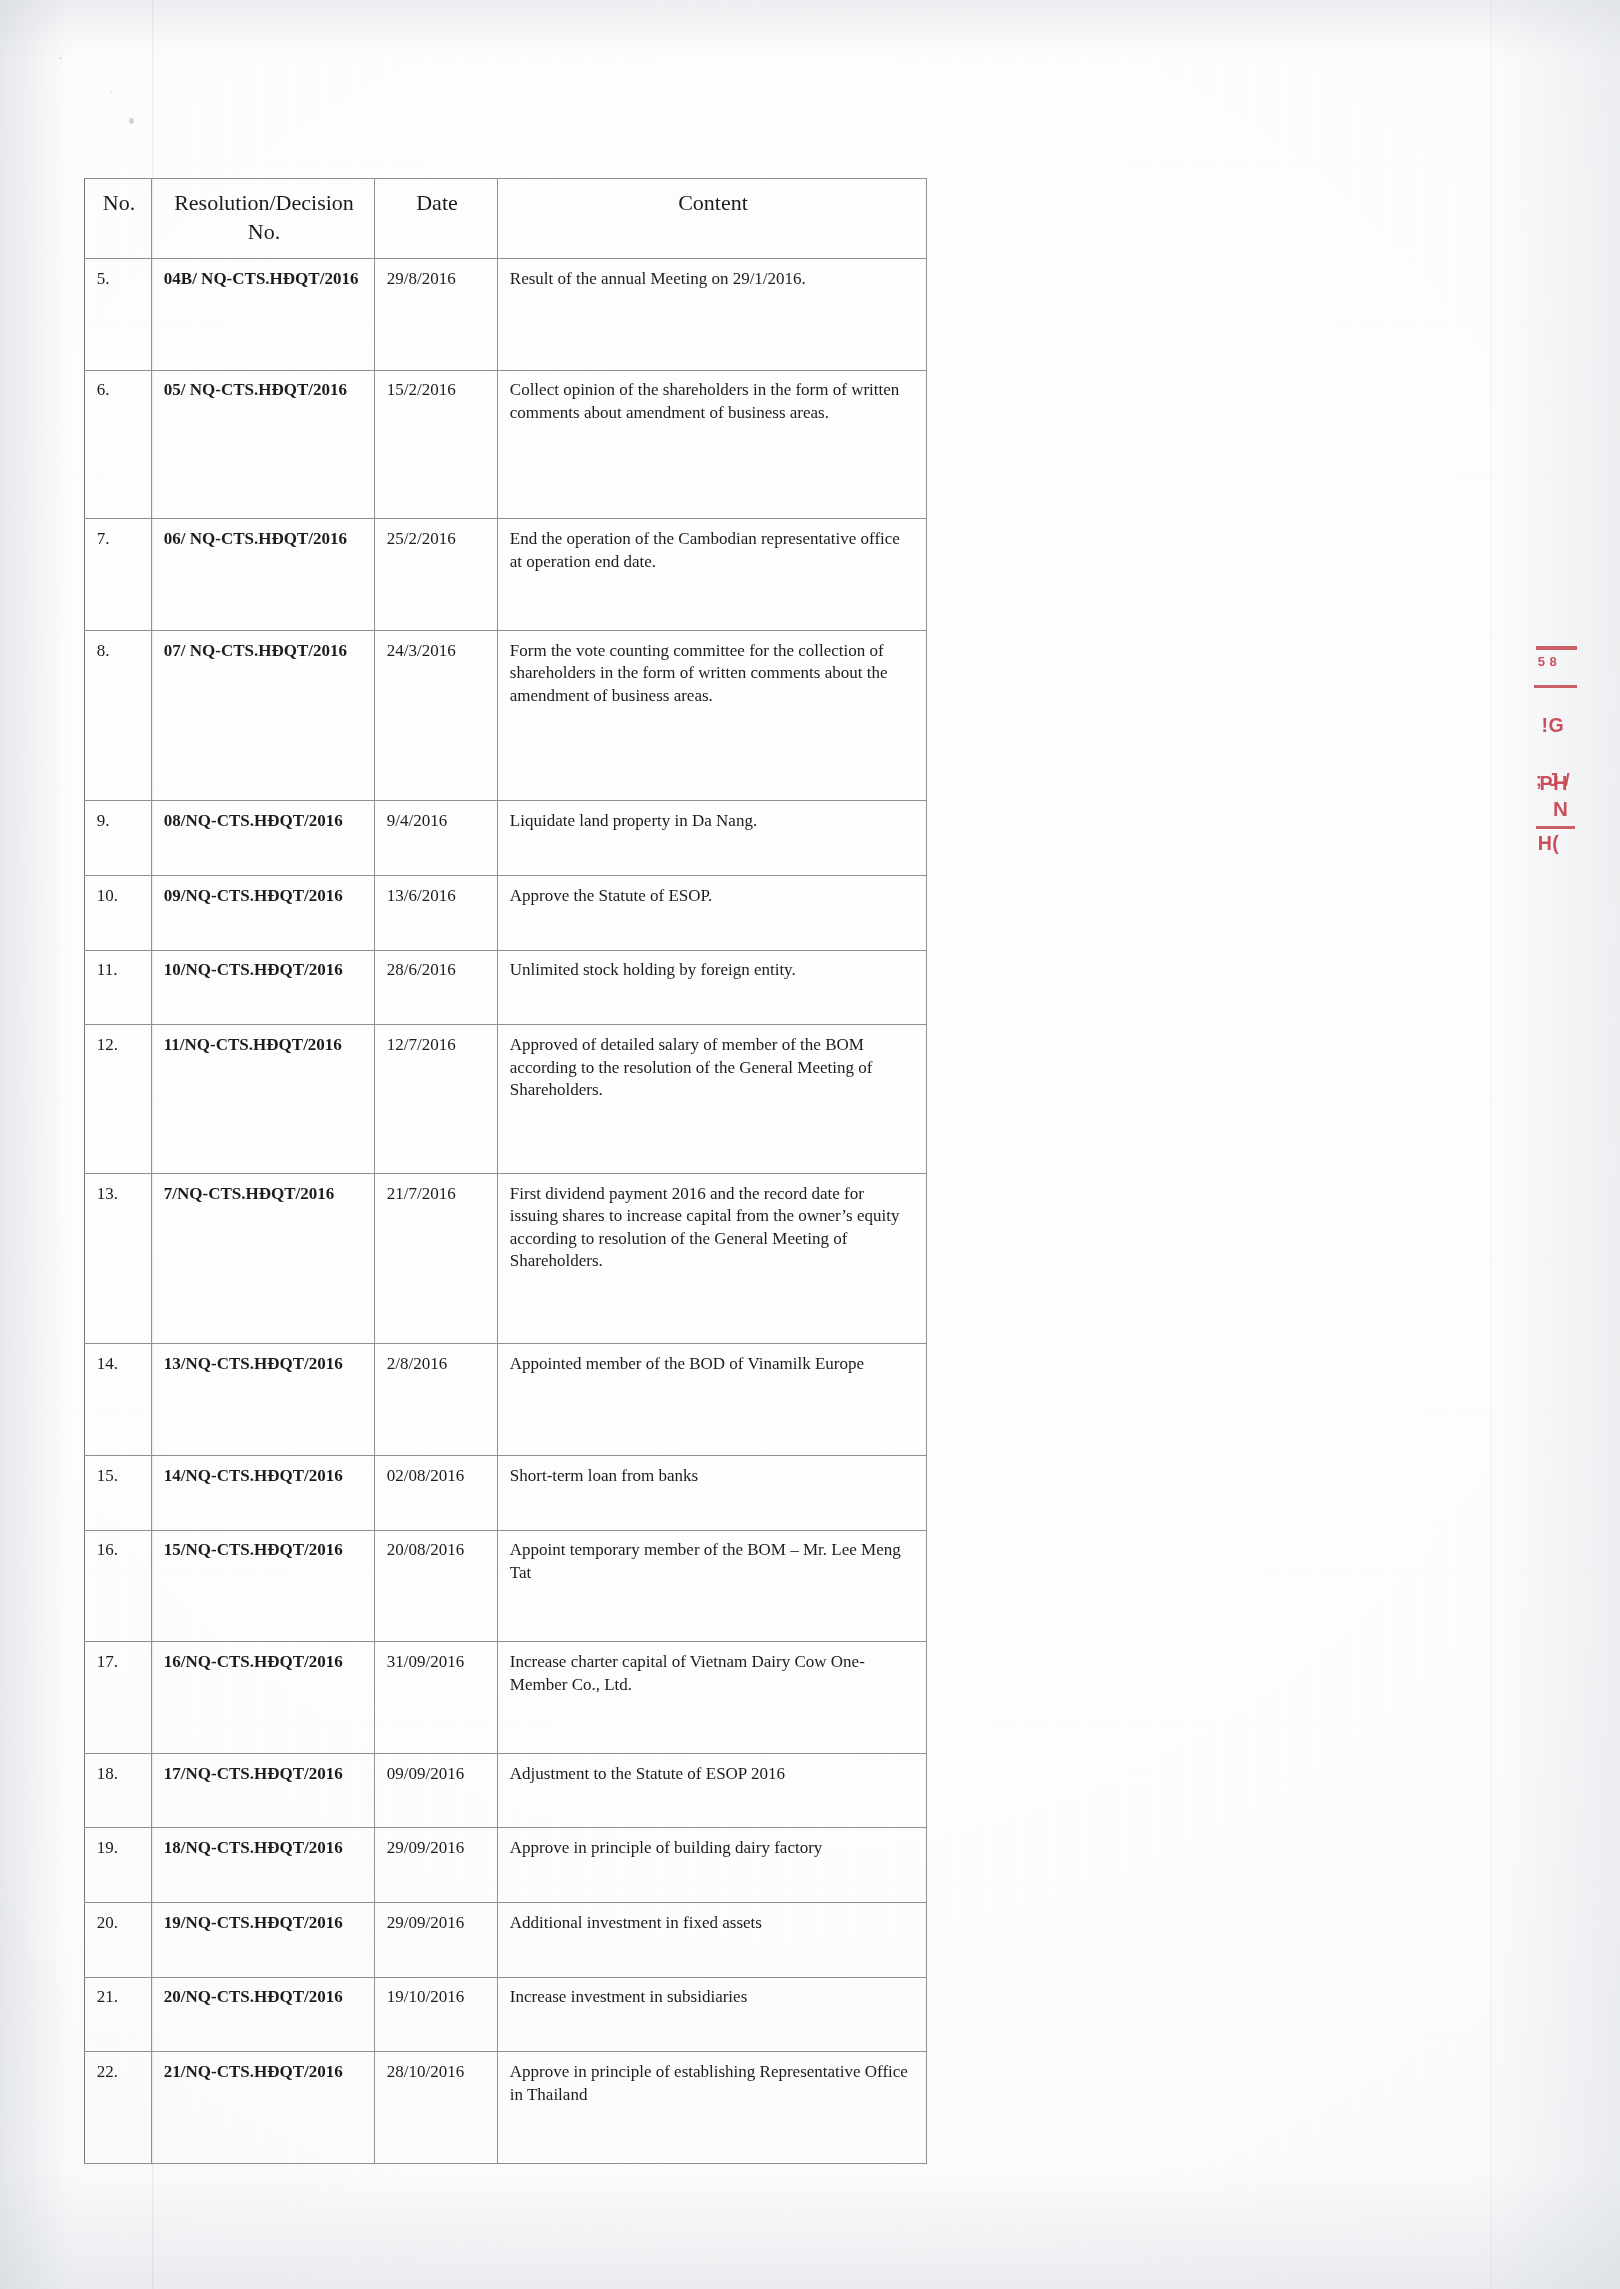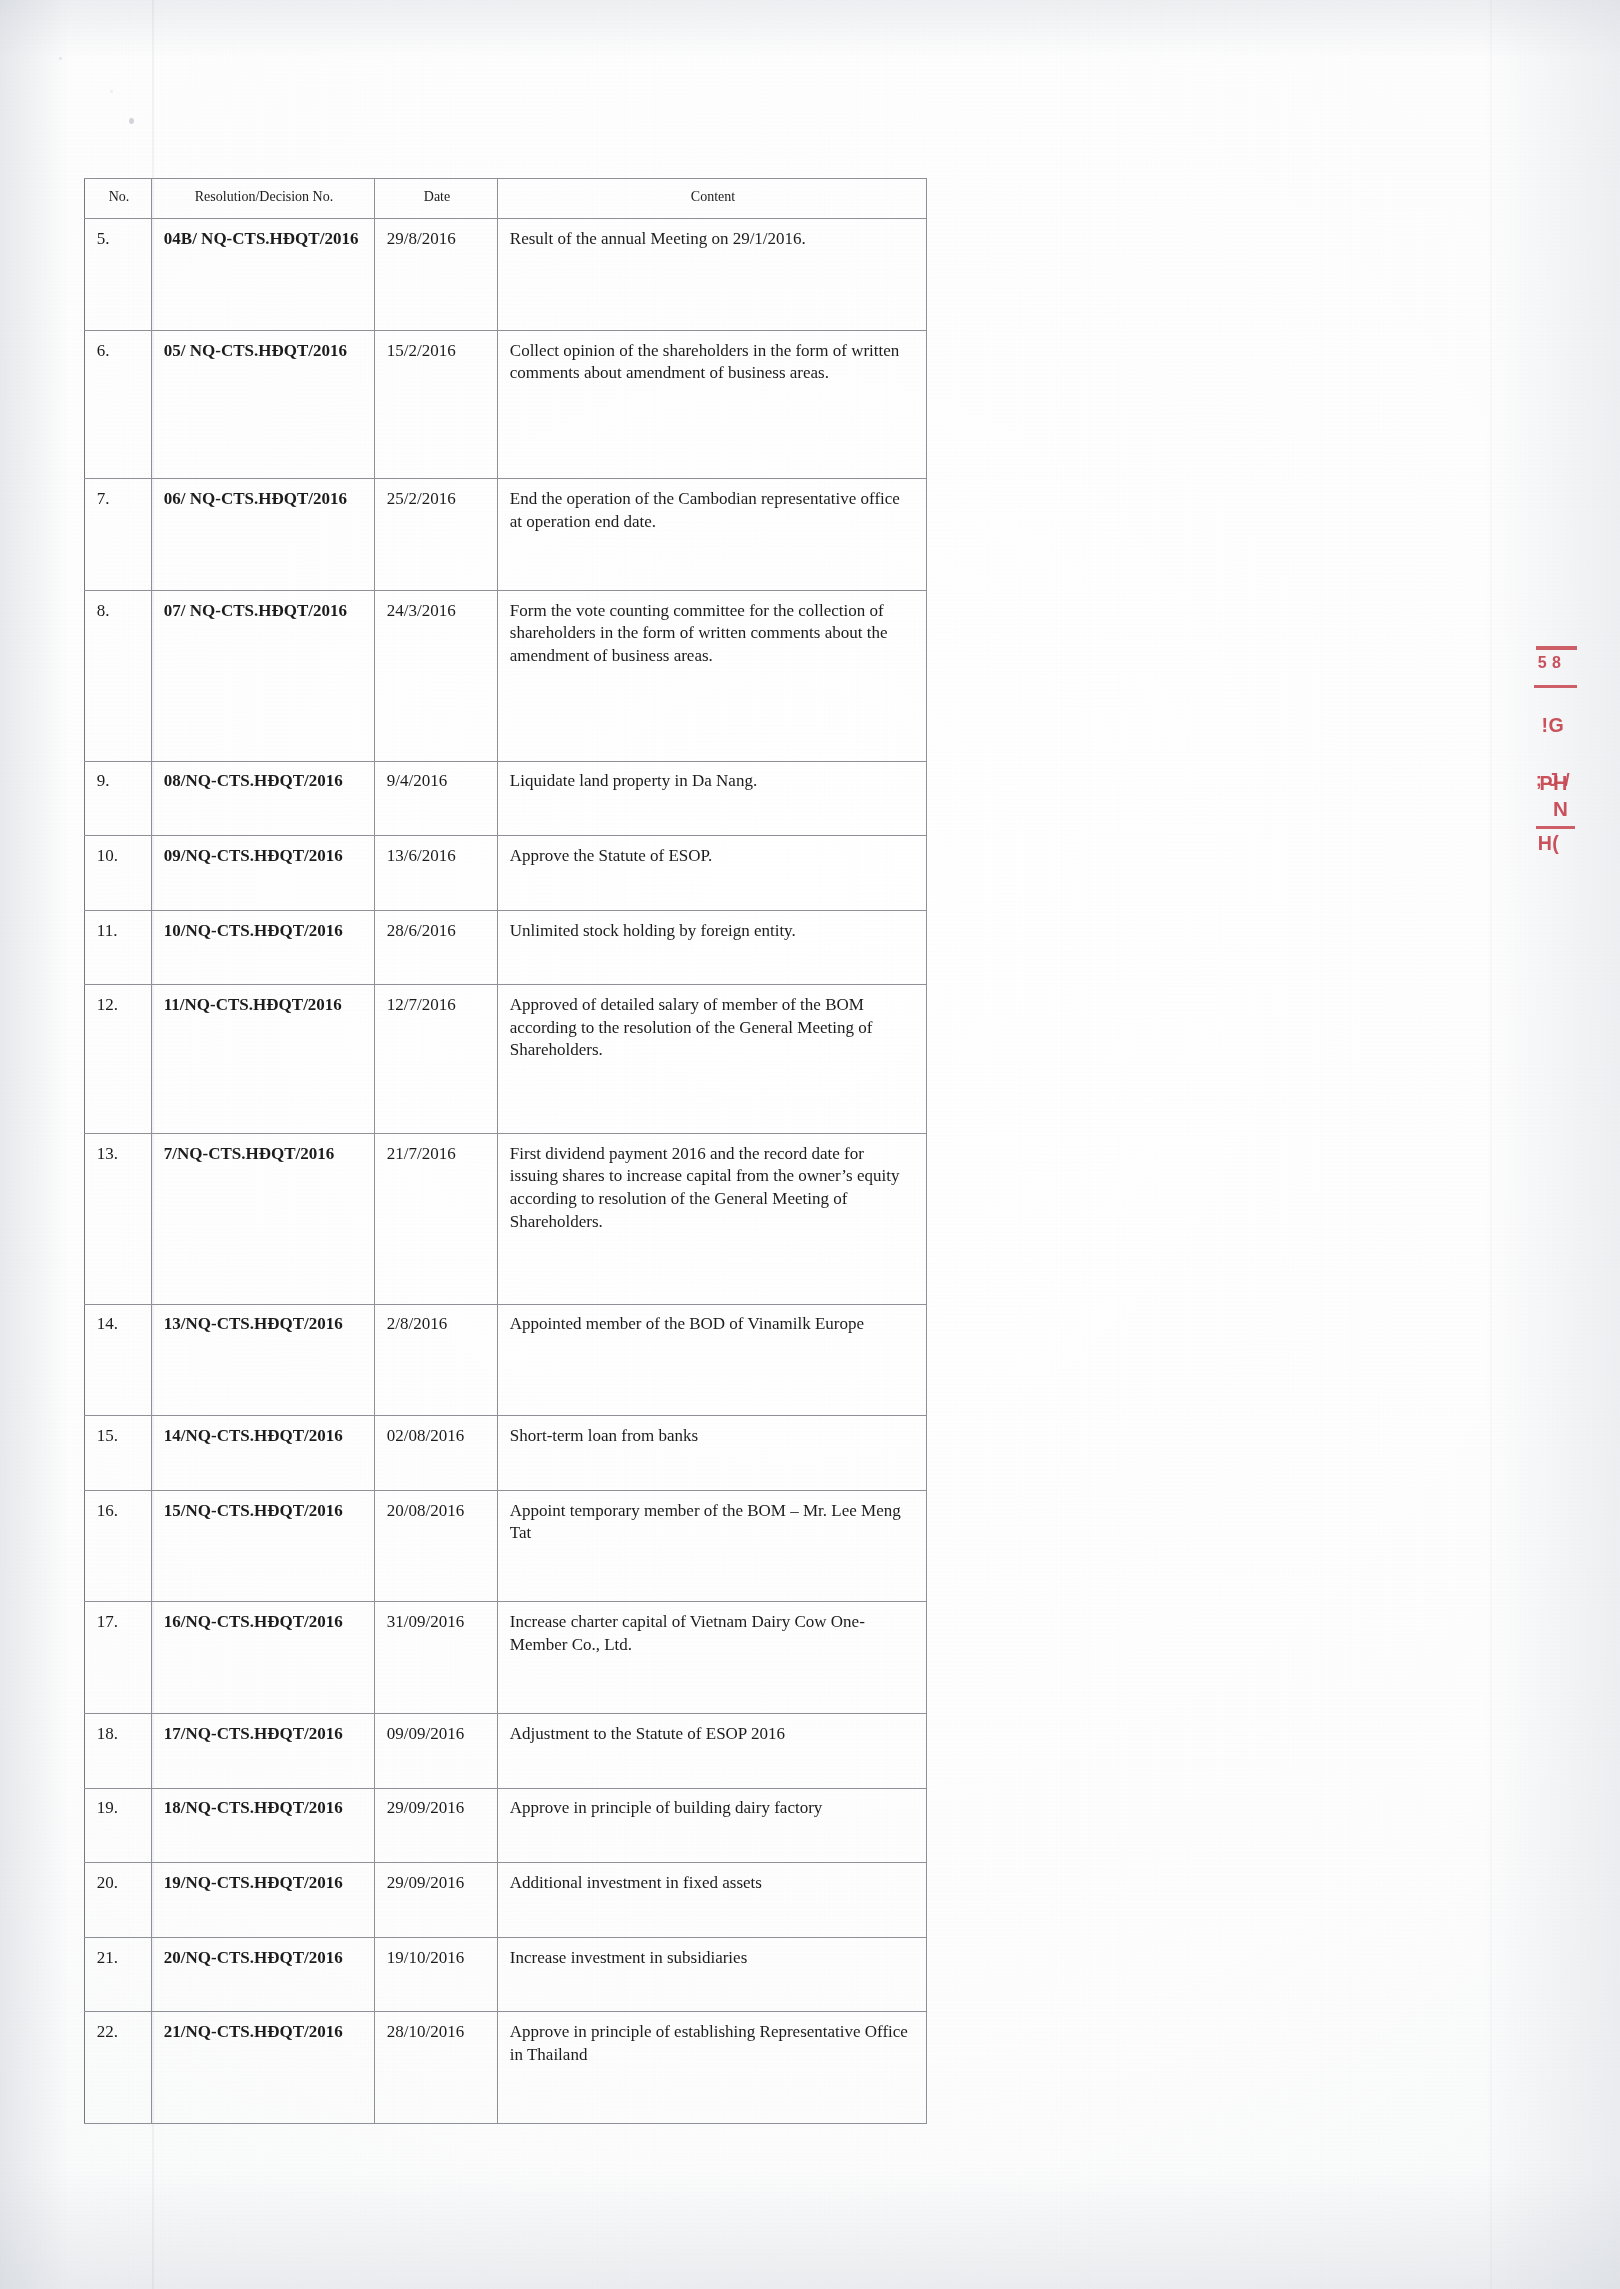--- a/index.html
+++ b/index.html
@@ -96,21 +96,21 @@
   col.c-no      { width: 67px; }
   col.c-res     { width: 223px; }
   col.c-date    { width: 123px; }
   col.c-content { width: auto; }
 
   thead th {
     text-align: center;
     font-weight: normal;
     padding-top: 19.6px;
     padding-bottom: 35px;
-    font-size: 14px;
+    font-size: 22px;
   }
 
   td.no-cell {
     text-align: left;
     padding-left: 15.7px;
     padding-top: 19.6px;
     font-size: 17px;
   }
   td.res-cell { padding-left: 12.7px; font-weight: bold; }
   td.date-cell { padding-left: 11.8px; }
@@ -289,21 +289,21 @@
             <td class="res-cell">21/NQ-CTS.HĐQT/2016</td>
             <td class="date-cell">28/10/2016</td>
             <td class="content-cell">Approve in principle of establishing Representative Office in Thailand</td>
           </tr>
         </tbody>
     </table>
   </div>
 
   <div class="stamp">
     <div class="rule" style="left:13.7px; top:13.7px; width:41px;"></div>
-    <div class="frag" style="left:15.7px; top:21.6px; font-size:16px;">5 8</div>
+    <div class="frag" style="left:15.7px; top:21.6px; font-size:13px;">5 8</div>
     <div class="rule" style="left:11.8px; top:53px; width:43px; height:2.9px;"></div>
     <div class="frag" style="left:19.6px; top:82px; font-size:19.6px;">!G</div>
     <div class="frag" style="left:17.6px; top:110px; font-size:19.6px;margin-top:30px;">PH</div>
     <div class="frag" style="left:13.7px; top:137px; font-size:18.6px;">; J /</div>
     <div class="frag" style="left:31px; top:165px; font-size:20.6px;">N</div>
     <div class="rule" style="left:13.7px; top:194px; width:39px; height:2.9px;"></div>
     <div class="frag" style="left:15.7px; top:200px; font-size:19.6px;">H(</div>
   </div>
 </div>
 

